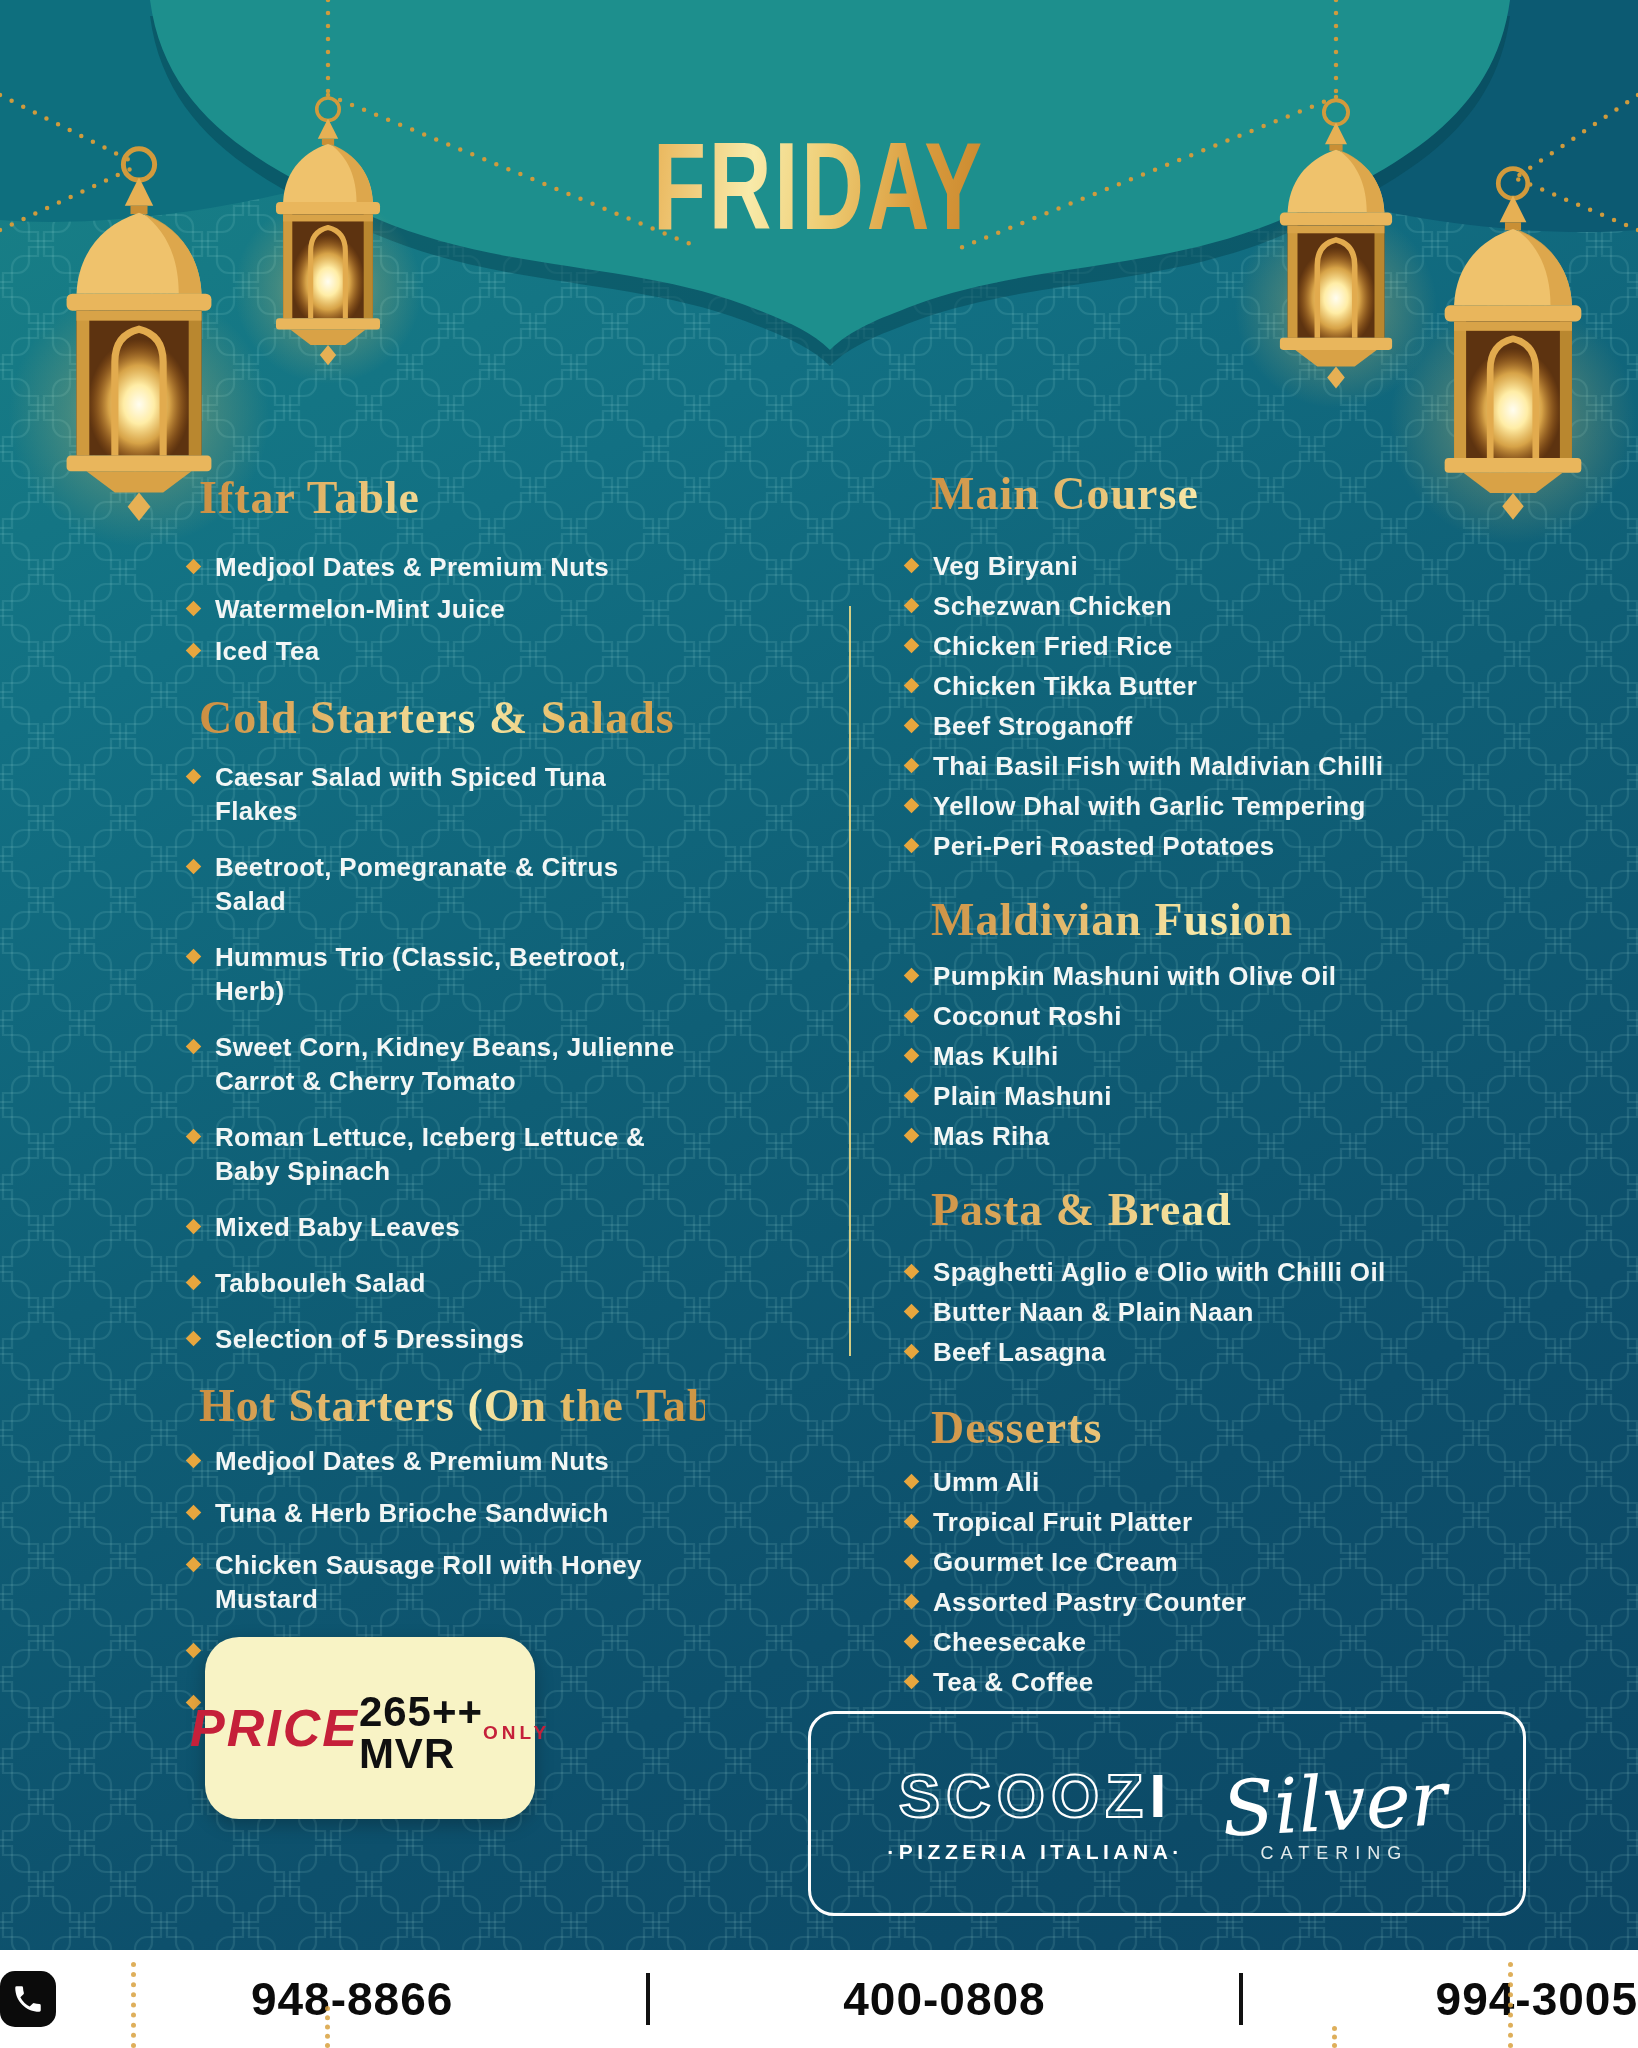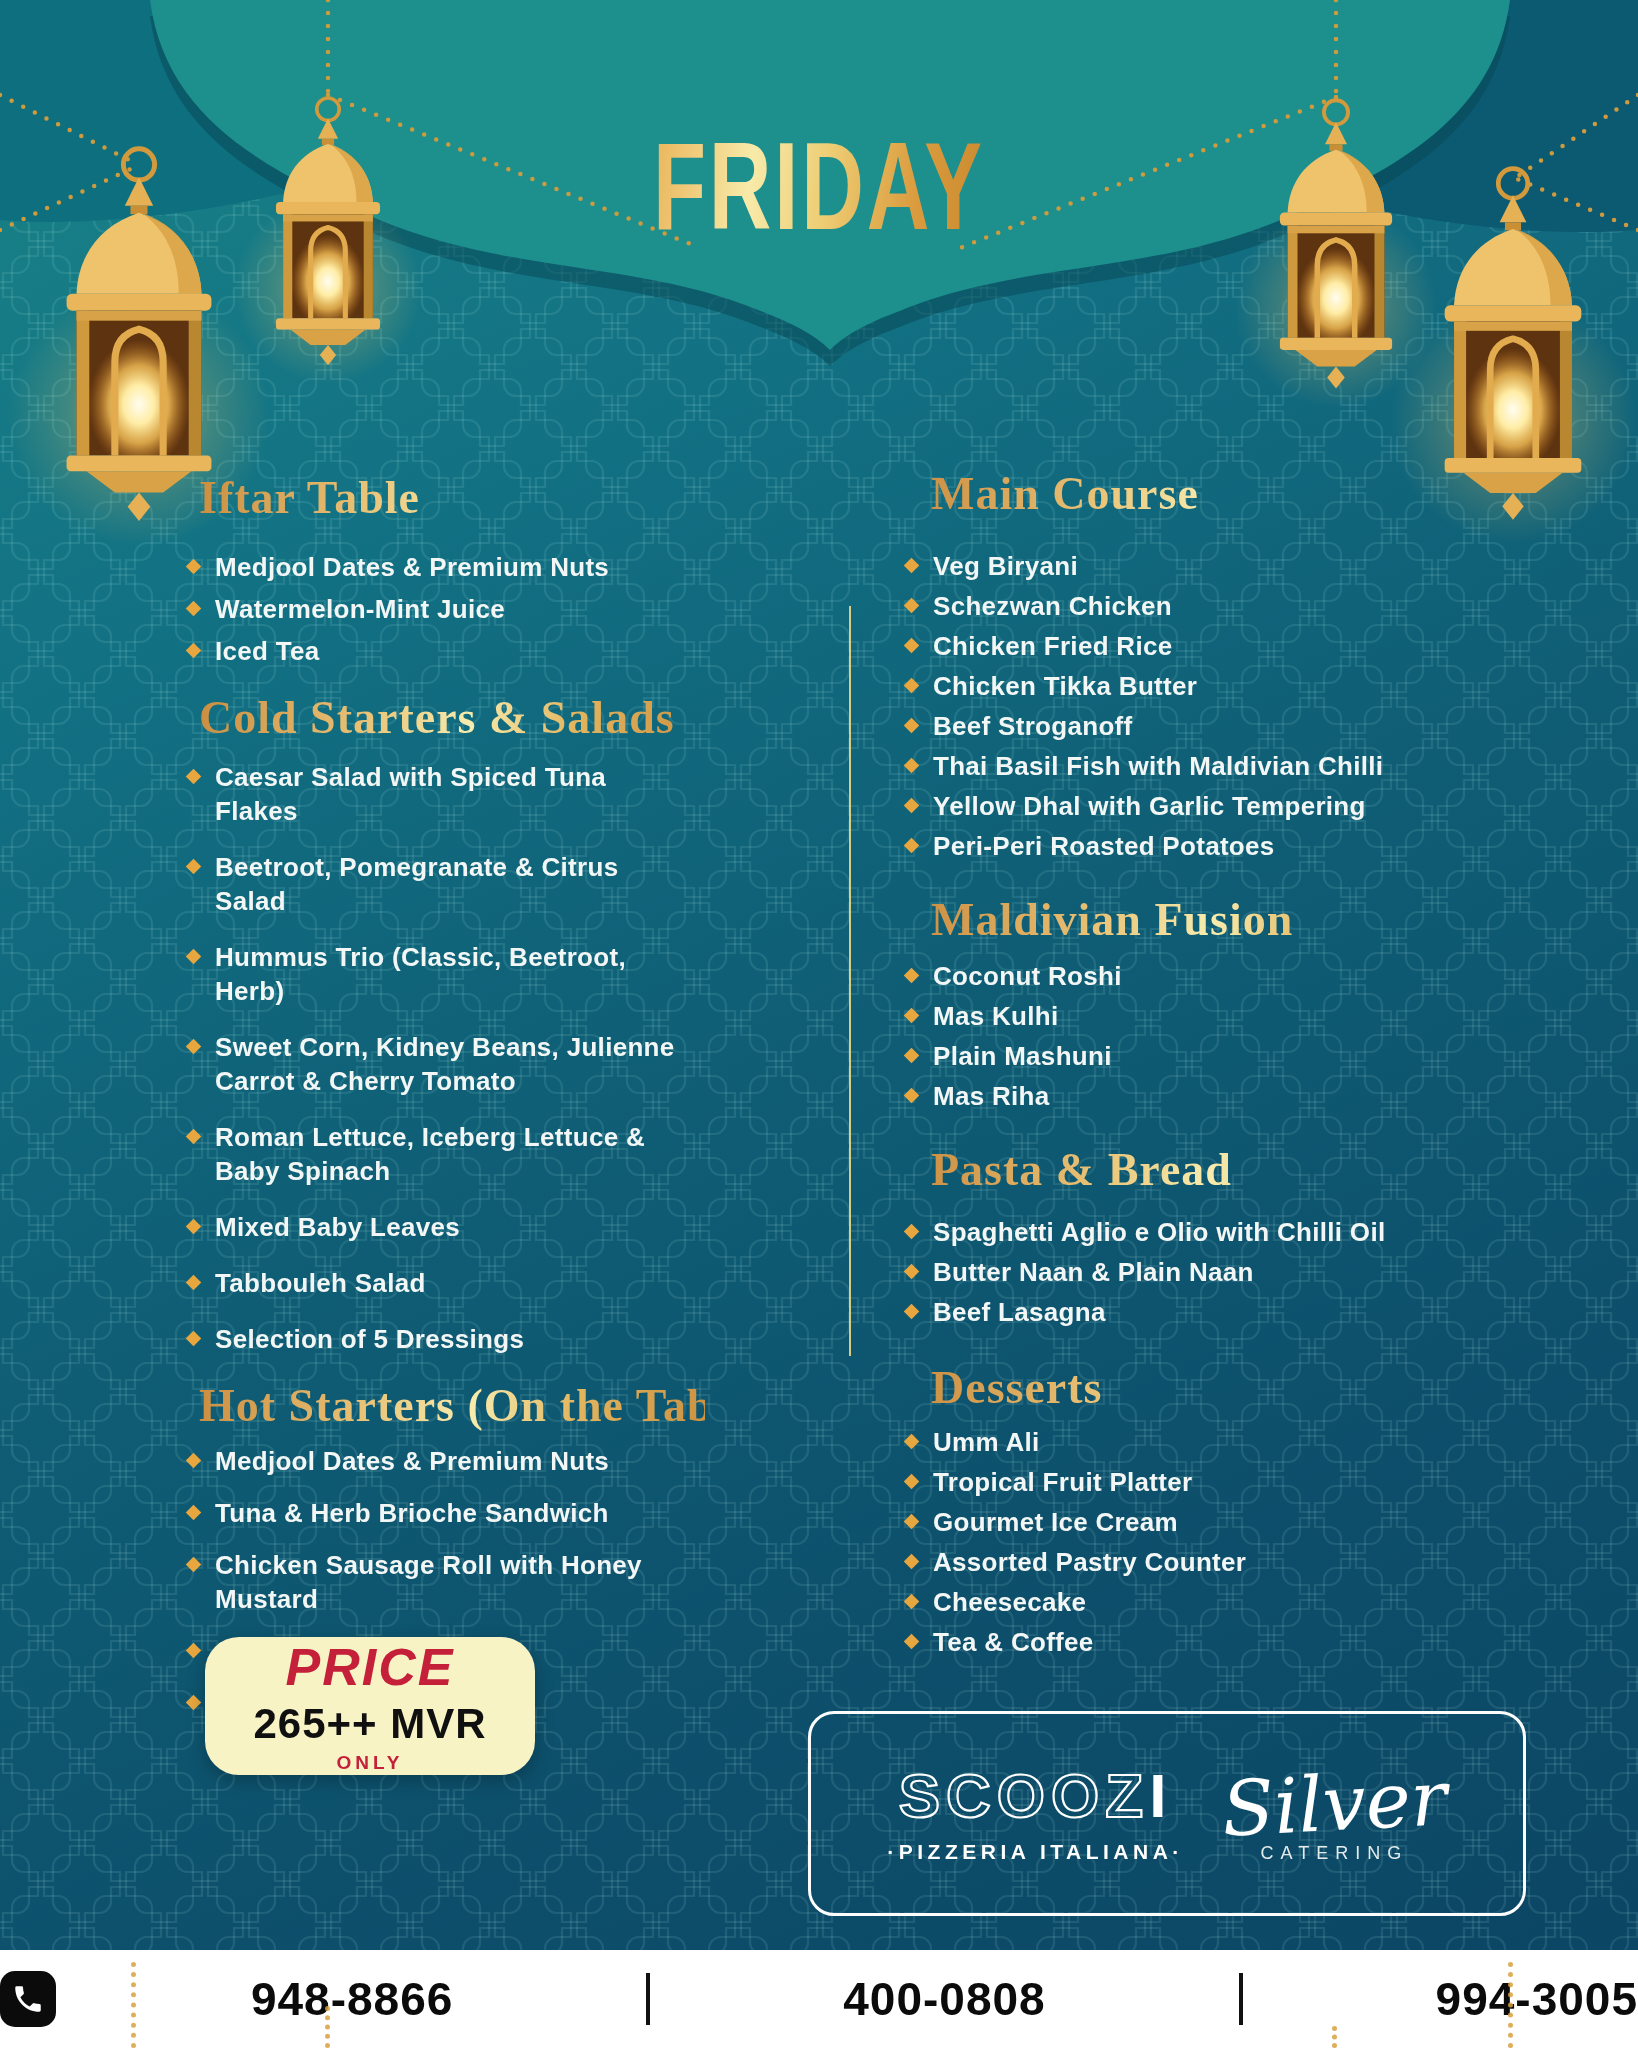--- a/index.html
+++ b/index.html
@@ -42,22 +42,22 @@
   
   .col-right .sec-heading{padding-left:28px;}
   .col-right h2:nth-of-type(1){margin-bottom:24px;}
   .col-right h2:nth-of-type(2){margin-top:26px;margin-bottom:8px;}
   .col-right h2:nth-of-type(3){margin-top:26px;margin-bottom:14px;}
   .col-right h2:nth-of-type(4){margin-top:28px;margin-bottom:6px;}
   .col-right li .item-text{white-space:nowrap;}
   
   .divider{position:absolute;left:849px;top:606px;width:2px;height:750px;background:#ead985;opacity:.9;z-index:2;}
   
-  .price-card{position:absolute;left:205px;top:1637px;width:330px;height:138px;border-radius:34px;
-      background:#f8f3c5;z-index:2;display:flex;flex-direction:column;align-items:center;justify-content:center;
+  .price-card{position:absolute;left:205px;top:1637px;width:330px;height:182px;border-radius:34px;
+      background:#f8f3c5;z-index:2;display:flex;align-items:center;justify-content:center;
       box-shadow:0 6px 18px rgba(0,0,0,.25);}
   .price-label{font:900 italic 52px/1 "Liberation Sans",sans-serif;color:#c5203a;letter-spacing:2px;}
   .price-value{font:900 42px/1 "Liberation Sans",sans-serif;color:#101010;margin-top:10px;letter-spacing:1px;}
   .price-note{font:900 19px/1 "Liberation Sans",sans-serif;color:#c5203a;margin-top:8px;letter-spacing:4px;}
   
   .brand-box{position:absolute;left:808px;top:1711px;width:718px;height:205px;border:3px solid #fdfdfd;
       border-radius:26px;z-index:2;display:flex;align-items:center;justify-content:center;gap:38px;box-sizing:border-box;}
   .scoozi{display:flex;flex-direction:column;align-items:center;}
   .scz-word{font:800 62px/1 "Liberation Sans",sans-serif;letter-spacing:6px;}
   .scz-outline{color:transparent;-webkit-text-stroke:2.2px #ffffff;}
@@ -187,20 +187,21 @@
         <li><span class="bullet"></span><span class="item-text">Schezwan Chicken</span></li>
         <li><span class="bullet"></span><span class="item-text">Chicken Fried Rice</span></li>
         <li><span class="bullet"></span><span class="item-text">Chicken Tikka Butter</span></li>
         <li><span class="bullet"></span><span class="item-text">Beef Stroganoff</span></li>
         <li><span class="bullet"></span><span class="item-text">Thai Basil Fish with Maldivian Chilli</span></li>
         <li><span class="bullet"></span><span class="item-text">Yellow Dhal with Garlic Tempering</span></li>
         <li><span class="bullet"></span><span class="item-text">Peri-Peri Roasted Potatoes</span></li>
       </ul>
       <h2 class="sec-heading">Maldivian Fusion</h2>
       <ul class="sec-items sec-1">
+        <li><span class="bullet"></span><span class="item-text">Pumpkin Mashuni with Olive Oil</span></li>
         <li><span class="bullet"></span><span class="item-text">Coconut Roshi</span></li>
         <li><span class="bullet"></span><span class="item-text">Mas Kulhi</span></li>
         <li><span class="bullet"></span><span class="item-text">Plain Mashuni</span></li>
         <li><span class="bullet"></span><span class="item-text">Mas Riha</span></li>
       </ul>
       <h2 class="sec-heading">Pasta &amp; Bread</h2>
       <ul class="sec-items sec-2">
         <li><span class="bullet"></span><span class="item-text">Spaghetti Aglio e Olio with Chilli Oil</span></li>
         <li><span class="bullet"></span><span class="item-text">Butter Naan &amp; Plain Naan</span></li>
         <li><span class="bullet"></span><span class="item-text">Beef Lasagna</span></li>

